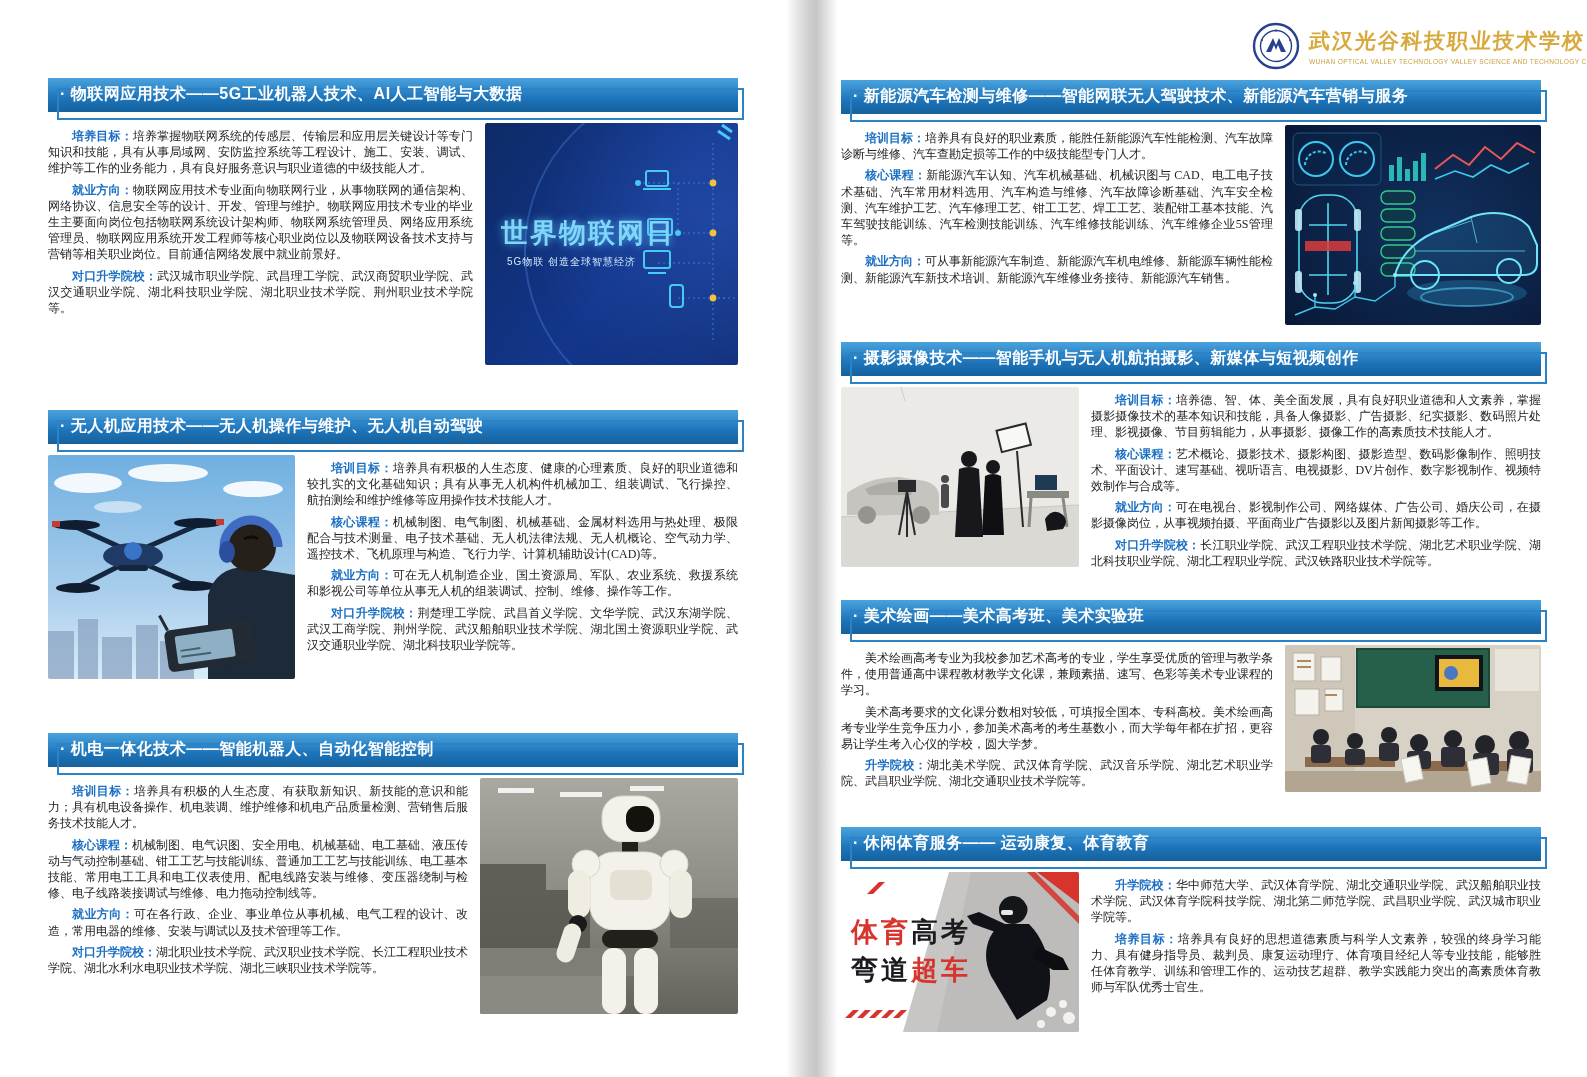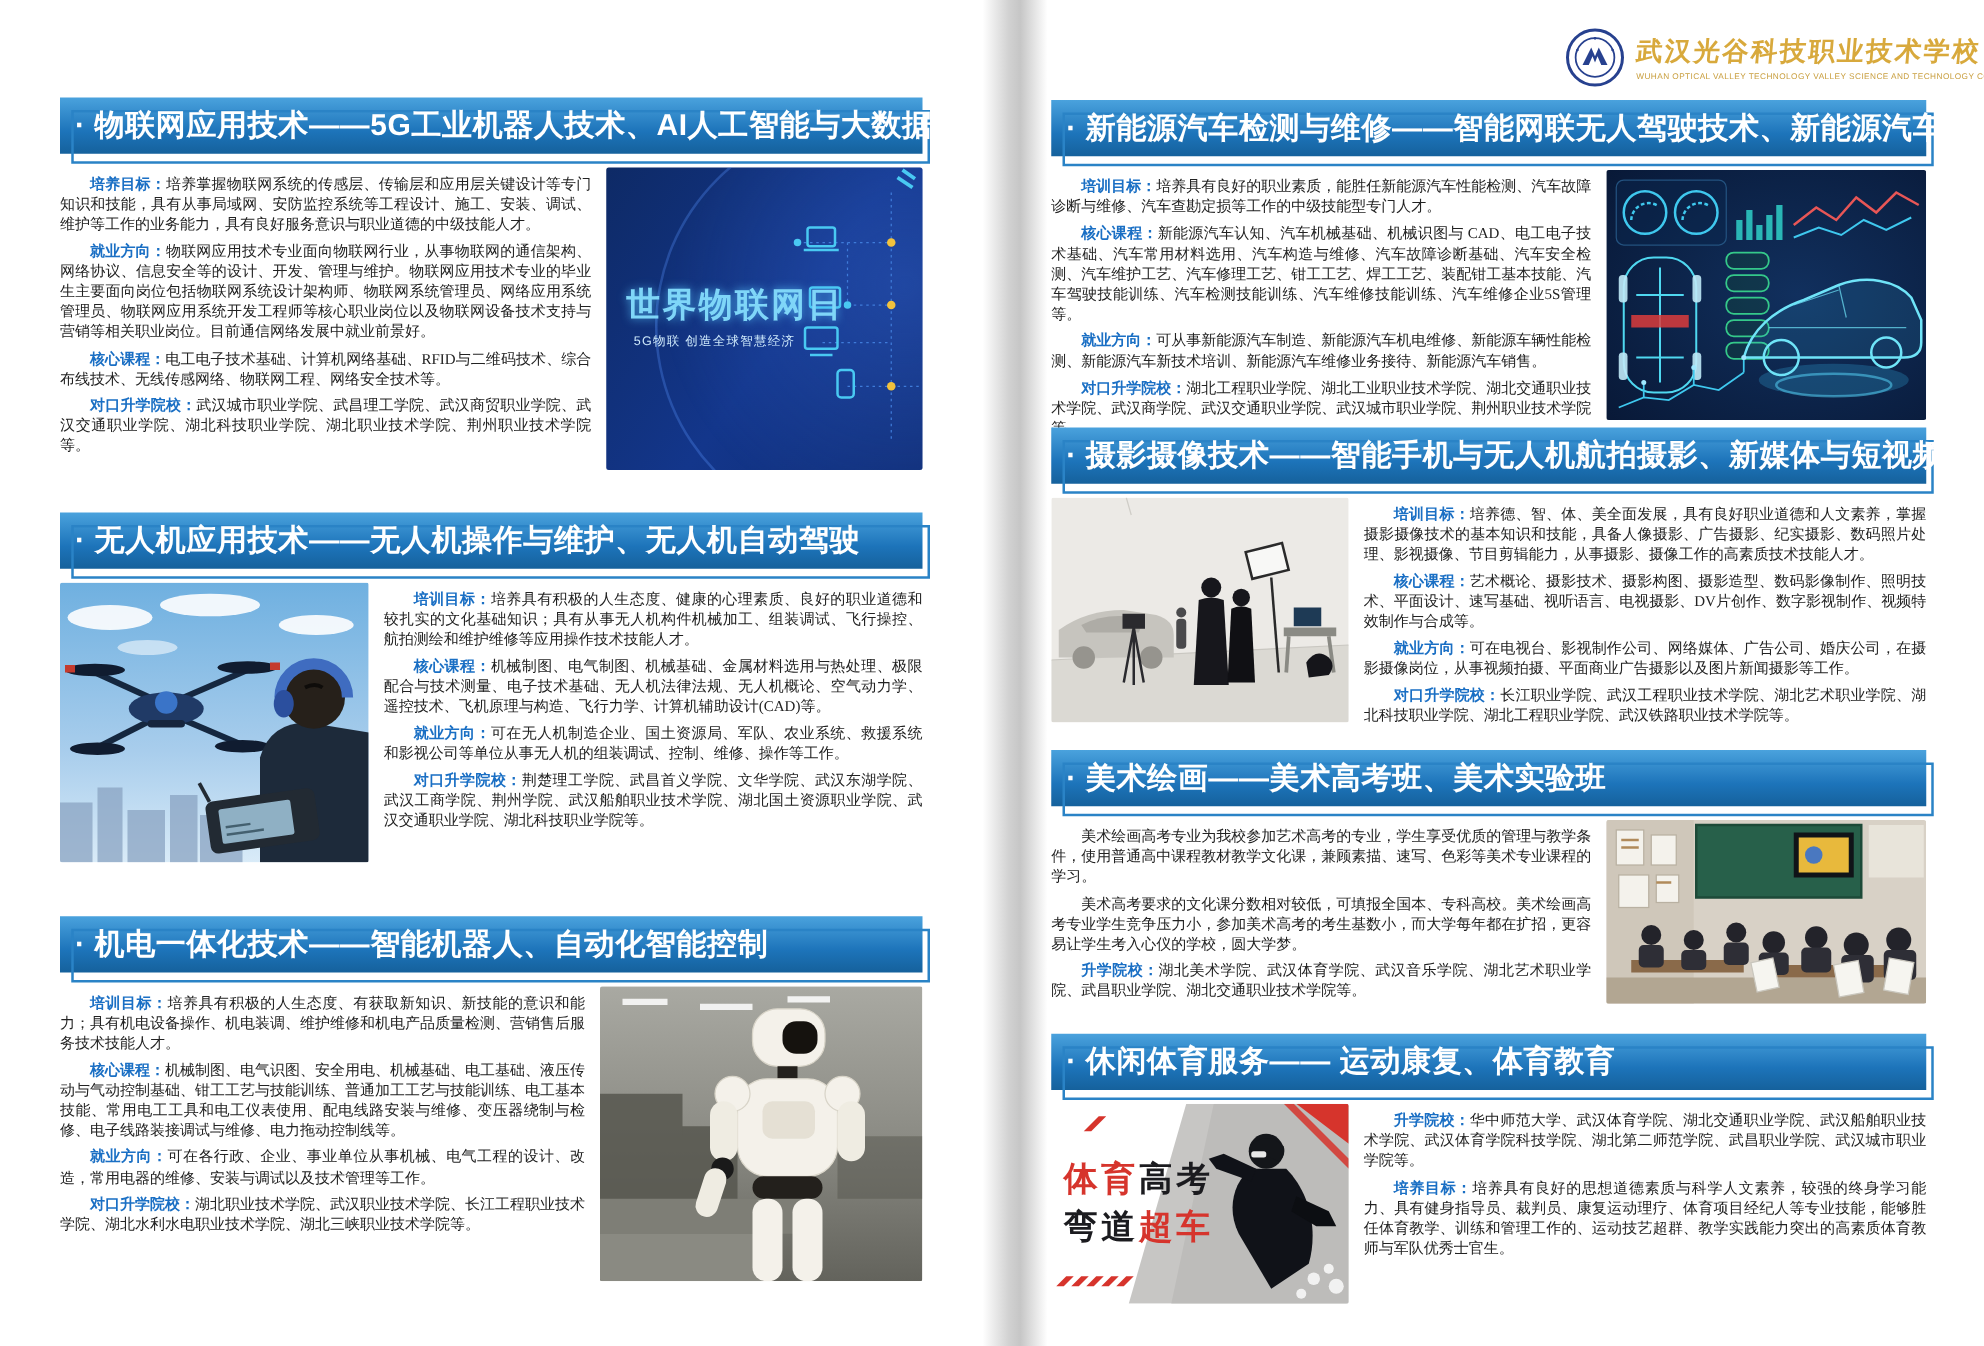--- a/index.html
+++ b/index.html
@@ -24,21 +24,21 @@
     transform:skewX(-5deg);white-space:nowrap;
   }
   .school-en{
     font-size:6.6px;color:#C99F3F;letter-spacing:.35px;margin-top:3px;white-space:nowrap;
   }
   
   .section{position:absolute;}
   .sec-header{
     position:relative;z-index:0;
     background:linear-gradient(180deg,#4aa2dd 0%,#1d74ba 60%,#15619c 100%);
-    color:#ffffff;font-weight:bold;font-size:24px;letter-spacing:.5px;
+    color:#ffffff;font-weight:bold;font-size:16px;letter-spacing:.5px;
     padding:6px 6px 7px 12px;white-space:nowrap;
   }
   .sec-header::after{
     content:"";position:absolute;z-index:-1;
     left:9px;top:10px;right:-6px;bottom:-8px;
     border:2px solid #2a83c6;background:transparent;
   }
   .sec-body{display:flex;gap:12px;margin-top:11px;align-items:flex-start;}
   .text-col{flex:1 1 auto;min-width:0;}
   .para{
@@ -95,21 +95,20 @@
 </div>
 
 <div class="section" style="top:78px;left:48px;width:690px;">
   <div class="sec-header">
     <span>· 物联网应用技术——5G工业机器人技术、AI人工智能与大数据</span>
   </div>
   <div class="sec-body">
     <div class="text-col">
       <p class="para"><span class="label">培养目标：</span><span>培养掌握物联网系统的传感层、传输层和应用层关键设计等专门知识和技能，具有从事局域网、安防监控系统等工程设计、施工、安装、调试、维护等工作的业务能力，具有良好服务意识与职业道德的中级技能人才。</span></p>
       <p class="para"><span class="label">就业方向：</span><span>物联网应用技术专业面向物联网行业，从事物联网的通信架构、网络协议、信息安全等的设计、开发、管理与维护。物联网应用技术专业的毕业生主要面向岗位包括物联网系统设计架构师、物联网系统管理员、网络应用系统管理员、物联网应用系统开发工程师等核心职业岗位以及物联网设备技术支持与营销等相关职业岗位。目前通信网络发展中就业前景好。</span></p>
-      <p class="para"><span class="label">核心课程：</span><span>电工电子技术基础、计算机网络基础、RFID与二维码技术、综合布线技术、无线传感网络、物联网工程、网络安全技术等。</span></p>
       <p class="para"><span class="label">对口升学院校：</span><span>武汉城市职业学院、武昌理工学院、武汉商贸职业学院、武汉交通职业学院、湖北科技职业学院、湖北职业技术学院、荆州职业技术学院等。</span></p>
     </div>
     <div class="img iot" style="width:253px;height:242px;">
       <div class="globe"></div>
       <svg class="net" viewBox="0 0 120 242">
         <g stroke="#3f7bd9" stroke-width="1" stroke-dasharray="2,3" fill="none">
           <path d="M20,60 H95 M95,20 V220 M60,60 V110 M60,110 H95 M40,140 H95 M60,175 H110 M95,175 H120"></path>
         </g>
         <g fill="#f2c23d">
           <circle cx="95" cy="60" r="3.4"></circle>
@@ -259,21 +258,20 @@
 
 <div class="section" style="top:80px;left:841px;width:700px;">
   <div class="sec-header">
     <span>· 新能源汽车检测与维修——智能网联无人驾驶技术、新能源汽车营销与服务</span>
   </div>
   <div class="sec-body">
     <div class="text-col">
       <p class="para"><span class="label">培训目标：</span><span>培养具有良好的职业素质，能胜任新能源汽车性能检测、汽车故障诊断与维修、汽车查勘定损等工作的中级技能型专门人才。</span></p>
       <p class="para"><span class="label">核心课程：</span><span>新能源汽车认知、汽车机械基础、机械识图与 CAD、电工电子技术基础、汽车常用材料选用、汽车构造与维修、汽车故障诊断基础、汽车安全检测、汽车维护工艺、汽车修理工艺、钳工工艺、焊工工艺、装配钳工基本技能、汽车驾驶技能训练、汽车检测技能训练、汽车维修技能训练、汽车维修企业5S管理等。</span></p>
       <p class="para"><span class="label">就业方向：</span><span>可从事新能源汽车制造、新能源汽车机电维修、新能源车辆性能检测、新能源汽车新技术培训、新能源汽车维修业务接待、新能源汽车销售。</span></p>
-      <p class="para"><span class="label">对口升学院校：</span><span>湖北工程职业学院、湖北工业职业技术学院、湖北交通职业技术学院、武汉商学院、武汉交通职业学院、武汉城市职业学院、荆州职业技术学院等。</span></p>
     </div>
     <div class="img" style="width:256px;height:200px;">
       <svg viewBox="0 0 256 200">
         <defs>
           <radialGradient id="nevbg" cx=".6" cy=".5" r=".9">
             <stop offset="0" stop-color="#11305e"></stop>
               <stop offset="1" stop-color="#071531"></stop>
           </radialGradient>
         </defs>
         <rect width="256" height="200" fill="url(#nevbg)"></rect>

